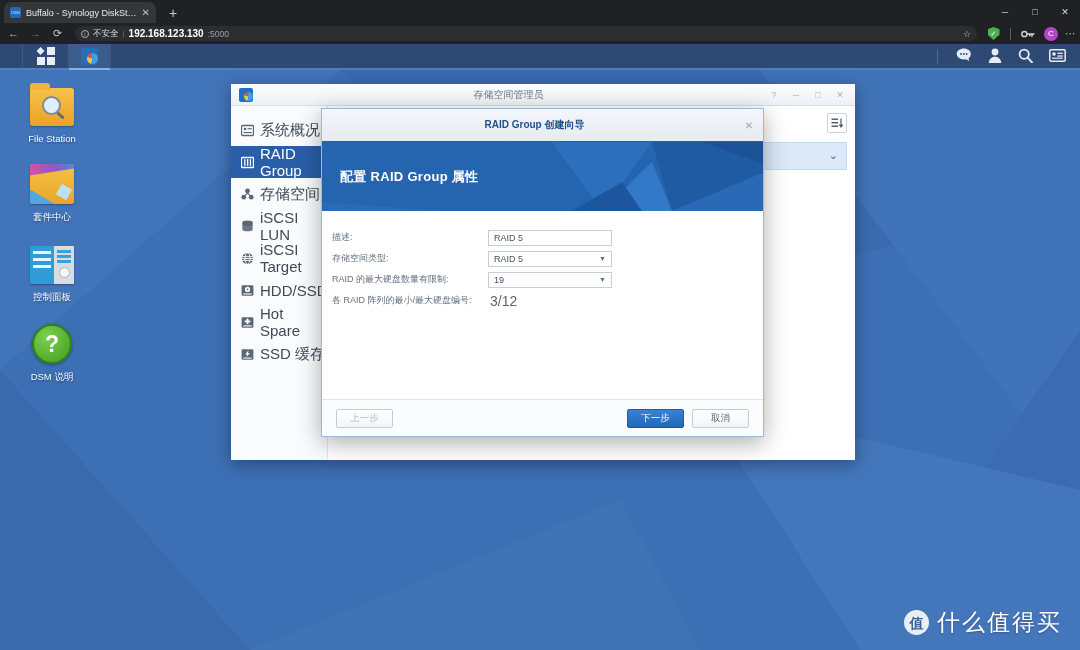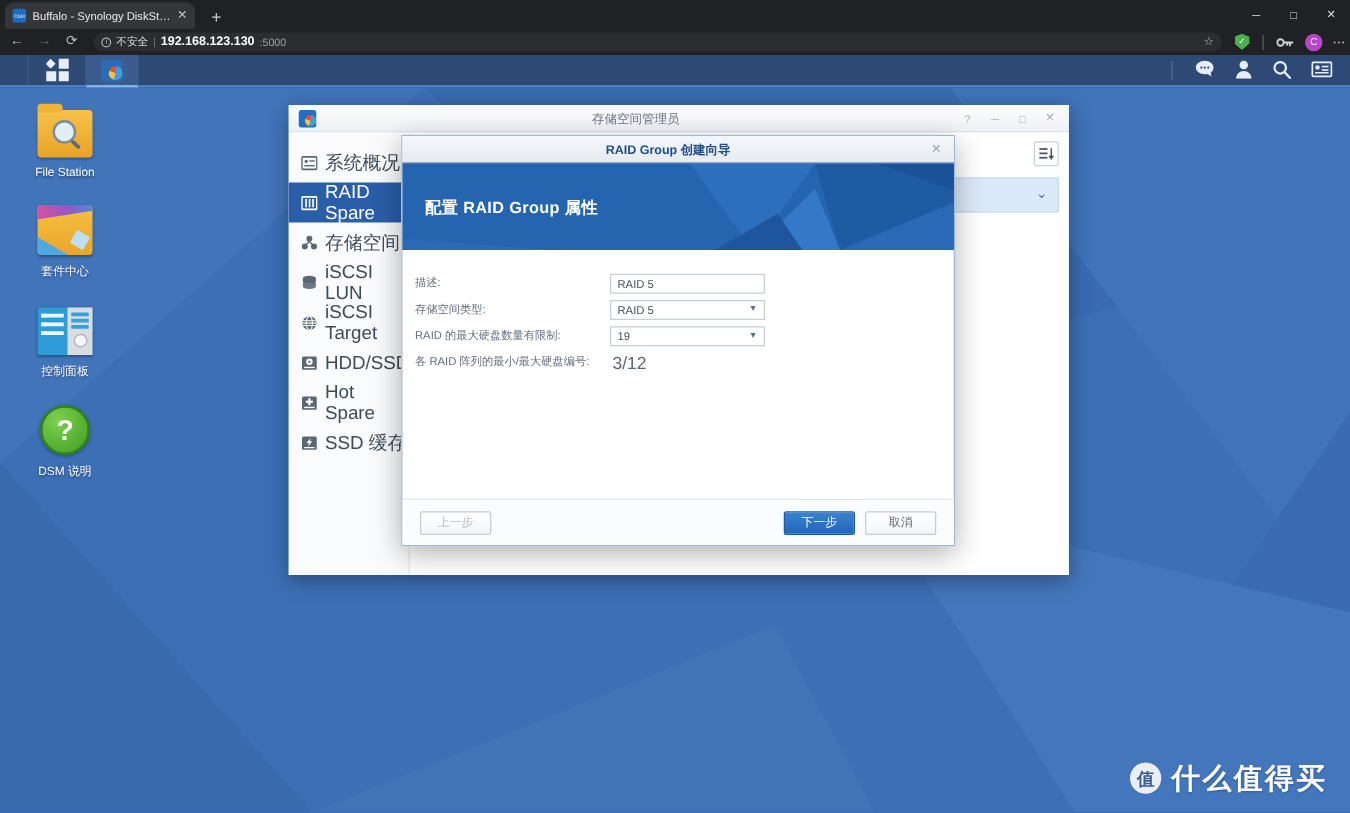--- a/index.html
+++ b/index.html
@@ -160,21 +160,21 @@
   .sm-row { position:absolute; left:8px; right:8px; top:36px; height:28px;
     background:#dce9f8; border:1px solid #c3dbf3; display:flex; align-items:center;
     padding:0 8px; }
   .sm-bar { width:155px; height:6px; background:#2f7ad1; border-radius:1px; }
   .sm-chev { margin-left:auto; color:#3d6ea8; font-size:11px; line-height:0.7; }
 
   
   .dlg { position:absolute; left:321px; top:108px; width:443px; height:329px;
     background:#fff; z-index:20; box-shadow:0 6px 22px rgba(0,0,0,.32);
     border:1px solid #9fb6d4; display:flex; flex-direction:column; }
-  .dlg-title { height:22px; background:linear-gradient(#f4f7fa,#e6ebf1);
+  .dlg-title { height:33px; background:linear-gradient(#f4f7fa,#e6ebf1);
     border-bottom:1px solid #2c5ea0; display:flex; align-items:center;
     padding:0 6px; position:relative;justify-content:center; }
   .dlg-title-text { flex:1; text-align:center; font-size:10px; font-weight:bold;
     color:#1f4e8c; }
   .dlg-close { width:16px; text-align:center; font-size:10px; color:#9aa4ae; }
   .dlg-banner { height:69px; position:relative; overflow:hidden; background:#2565b0; }
   .dlg-banner svg { position:absolute; inset:0; }
   .dlg-banner-text { position:absolute; left:18px; top:26px; font-size:13px;
     font-weight:bold; color:#fff; letter-spacing:.3px; }
   .dlg-form { flex:1; padding:16px 0 0 0; position:relative; }
@@ -196,21 +196,21 @@
   .btn.primary { background:linear-gradient(#3a82d2,#2167ba); border-color:#1e5ba6;
     color:#fff; }
   .btn-sp { margin-left:auto; display:flex; gap:8px; }
 
   
   .wm { position:absolute; right:18px; bottom:12px; z-index:30;
     display:flex; align-items:center; gap:8px; }
   .wm-logo { width:25px; height:25px; border-radius:50%; background:#e9eef5;
     color:#3a5f93; font-size:14px; display:flex; align-items:center;
     justify-content:center; font-weight:bold; line-height:1; }
-  .wm-text { font-size:23px; color:#ffffff; font-weight:bold; letter-spacing:2px;
+  .wm-text { font-size:23px; color:#ffffff; font-weight:normal; letter-spacing:2px;
     text-shadow:0 1px 2px rgba(0,0,0,.25); }
 </style>
 </head>
 <body>
 
 <div class="wall">
   <svg width="1080" height="580" viewBox="0 0 1080 580">
     <rect width="1080" height="580" fill="#3d6fb5"></rect>
     <polygon points="0,0 340,0 0,300" fill="#4274ba"></polygon>
     <polygon points="340,0 1080,0 1080,120 600,260" fill="#3a6bb0"></polygon>
@@ -304,21 +304,21 @@
 
       <div class="sm-item active">
         <span class="sm-ico">
           <svg width="13" height="13" viewBox="0 0 13 13">
               <rect x="0.5" y="1.5" width="12" height="10" rx="0.6" fill="none" stroke="#fff" stroke-width="1.3"></rect>
               <rect x="3.2" y="3.2" width="1.3" height="6.6" fill="#fff"></rect>
               <rect x="6" y="3.2" width="1.3" height="6.6" fill="#fff"></rect>
               <rect x="8.8" y="3.2" width="1.3" height="6.6" fill="#fff"></rect>
             </svg>
         </span>
-        <span>RAID Spare</span>
+        <span>RAID Group</span>
       </div>
 
       <div class="sm-item">
         <span class="sm-ico">
           <svg width="13" height="13" viewBox="0 0 13 13">
               <circle cx="6.5" cy="3" r="2.4" fill="#5a6876"></circle>
               <circle cx="2.8" cy="9.2" r="2.4" fill="#5a6876"></circle>
               <circle cx="10.2" cy="9.2" r="2.4" fill="#5a6876"></circle>
               <path d="M6.5 5.2 L3.4 8.2 M6.5 5.2 L9.6 8.2" stroke="#5a6876" stroke-width="1.1"></path>
             </svg>

